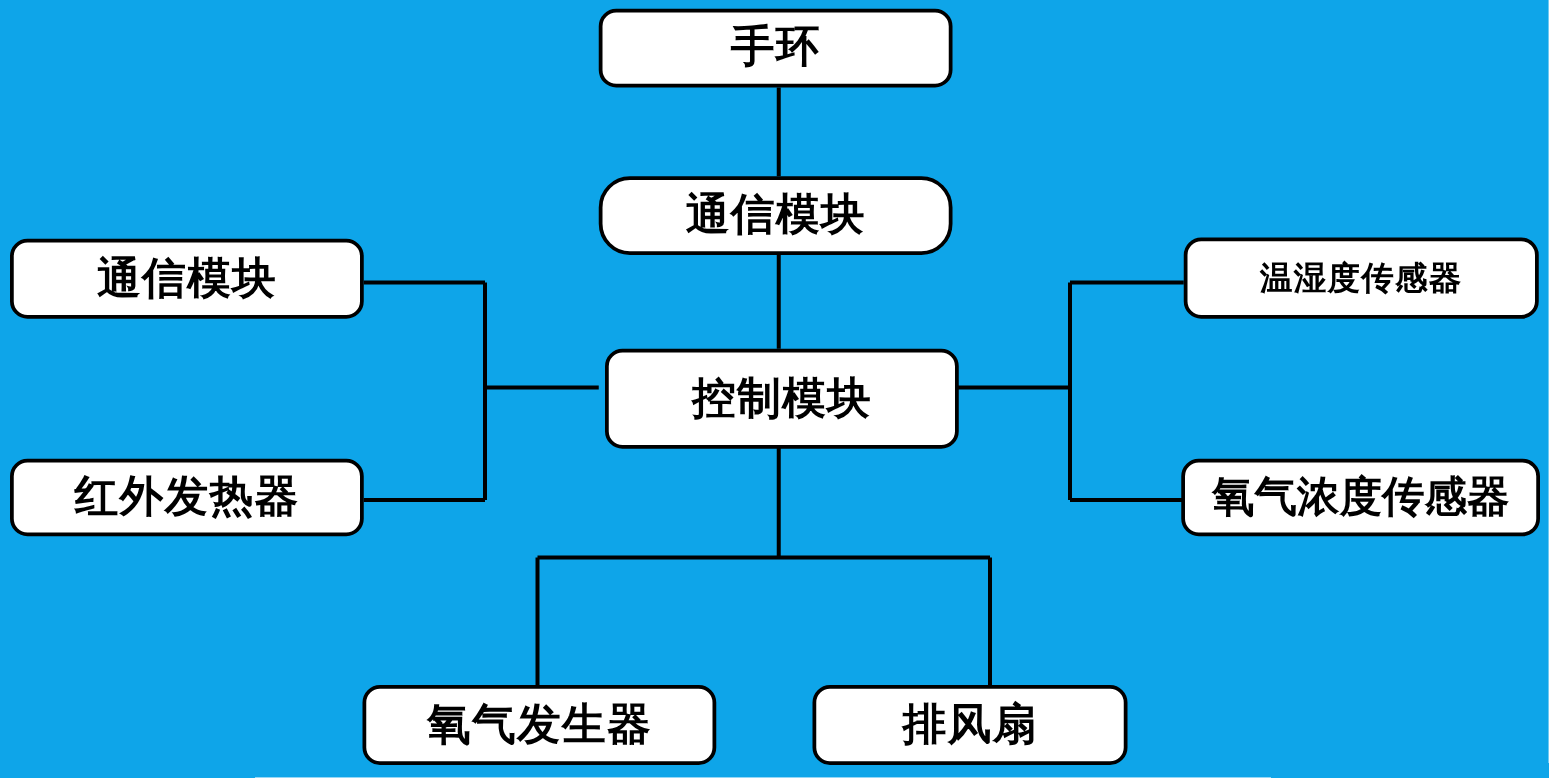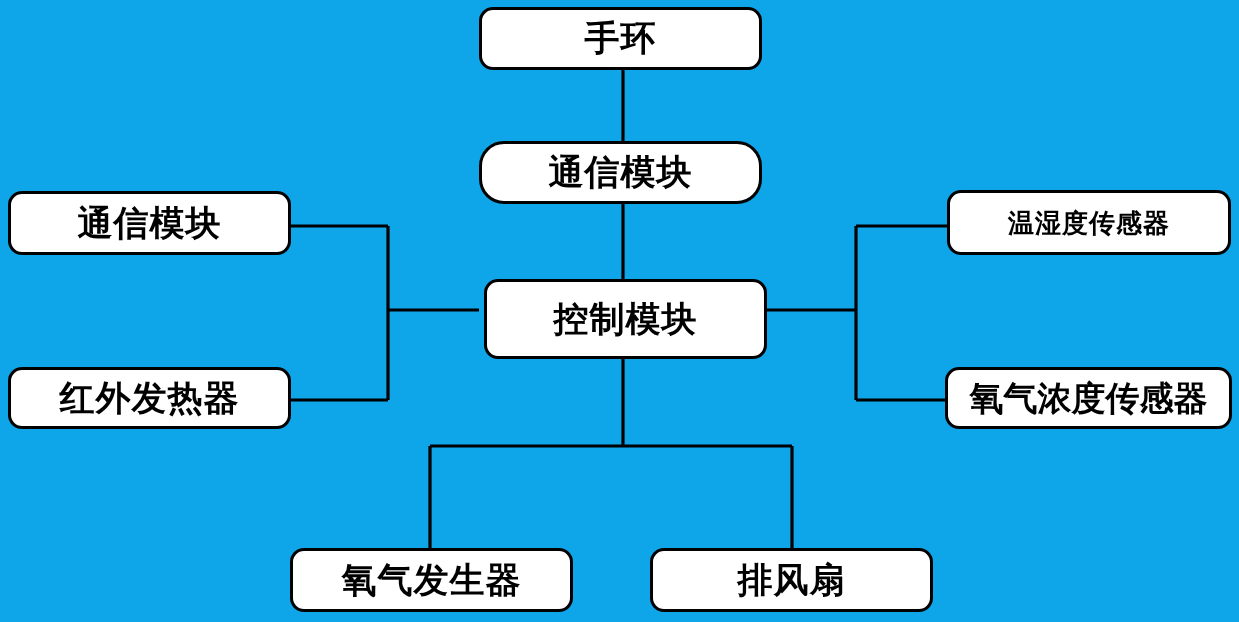--- a/index.html
+++ b/index.html
@@ -44,21 +44,21 @@
   }
   
   #node-wristband     { left: 479px; top: 7px;   width: 283px; height: 63px; }
   #node-comm-module   { left: 479px; top: 141px; width: 283px; height: 63px; border-radius: 25px; }
   #node-control-module{ left: 484px; top: 279px; width: 283px; height: 80px; justify-content: center; }
   #node-oxygen-generator { left: 8px;  top: 191px; width: 283px; height: 64px; }
   #node-infrared-heater  { left: 8px;  top: 367px; width: 283px; height: 62px; text-align: right; }
   #node-th-sensor     { left: 947px; top: 190px; width: 284px; height: 65px; }
   #node-o2-sensor     { left: 945px; top: 367px; width: 287px; height: 62px; }
   #node-voice-player  { left: 290px; top: 548px; width: 283px; height: 64px; }
-  #node-exhaust-fan   { left: 650px; top: 548px; width: 283px; height: 64px; align-items: center; }
+  #node-exhaust-fan   { left: 650px; top: 548px; width: 252px; height: 64px; align-items: center; }
 
   #node-wristband .node-label,
   #node-comm-module .node-label,
   #node-control-module .node-label,
   #node-oxygen-generator .node-label,
   #node-infrared-heater .node-label,
   #node-voice-player .node-label,
   #node-exhaust-fan .node-label { font-size: 35px; }
 
   #node-th-sensor .node-label { font-size: 26px; }

